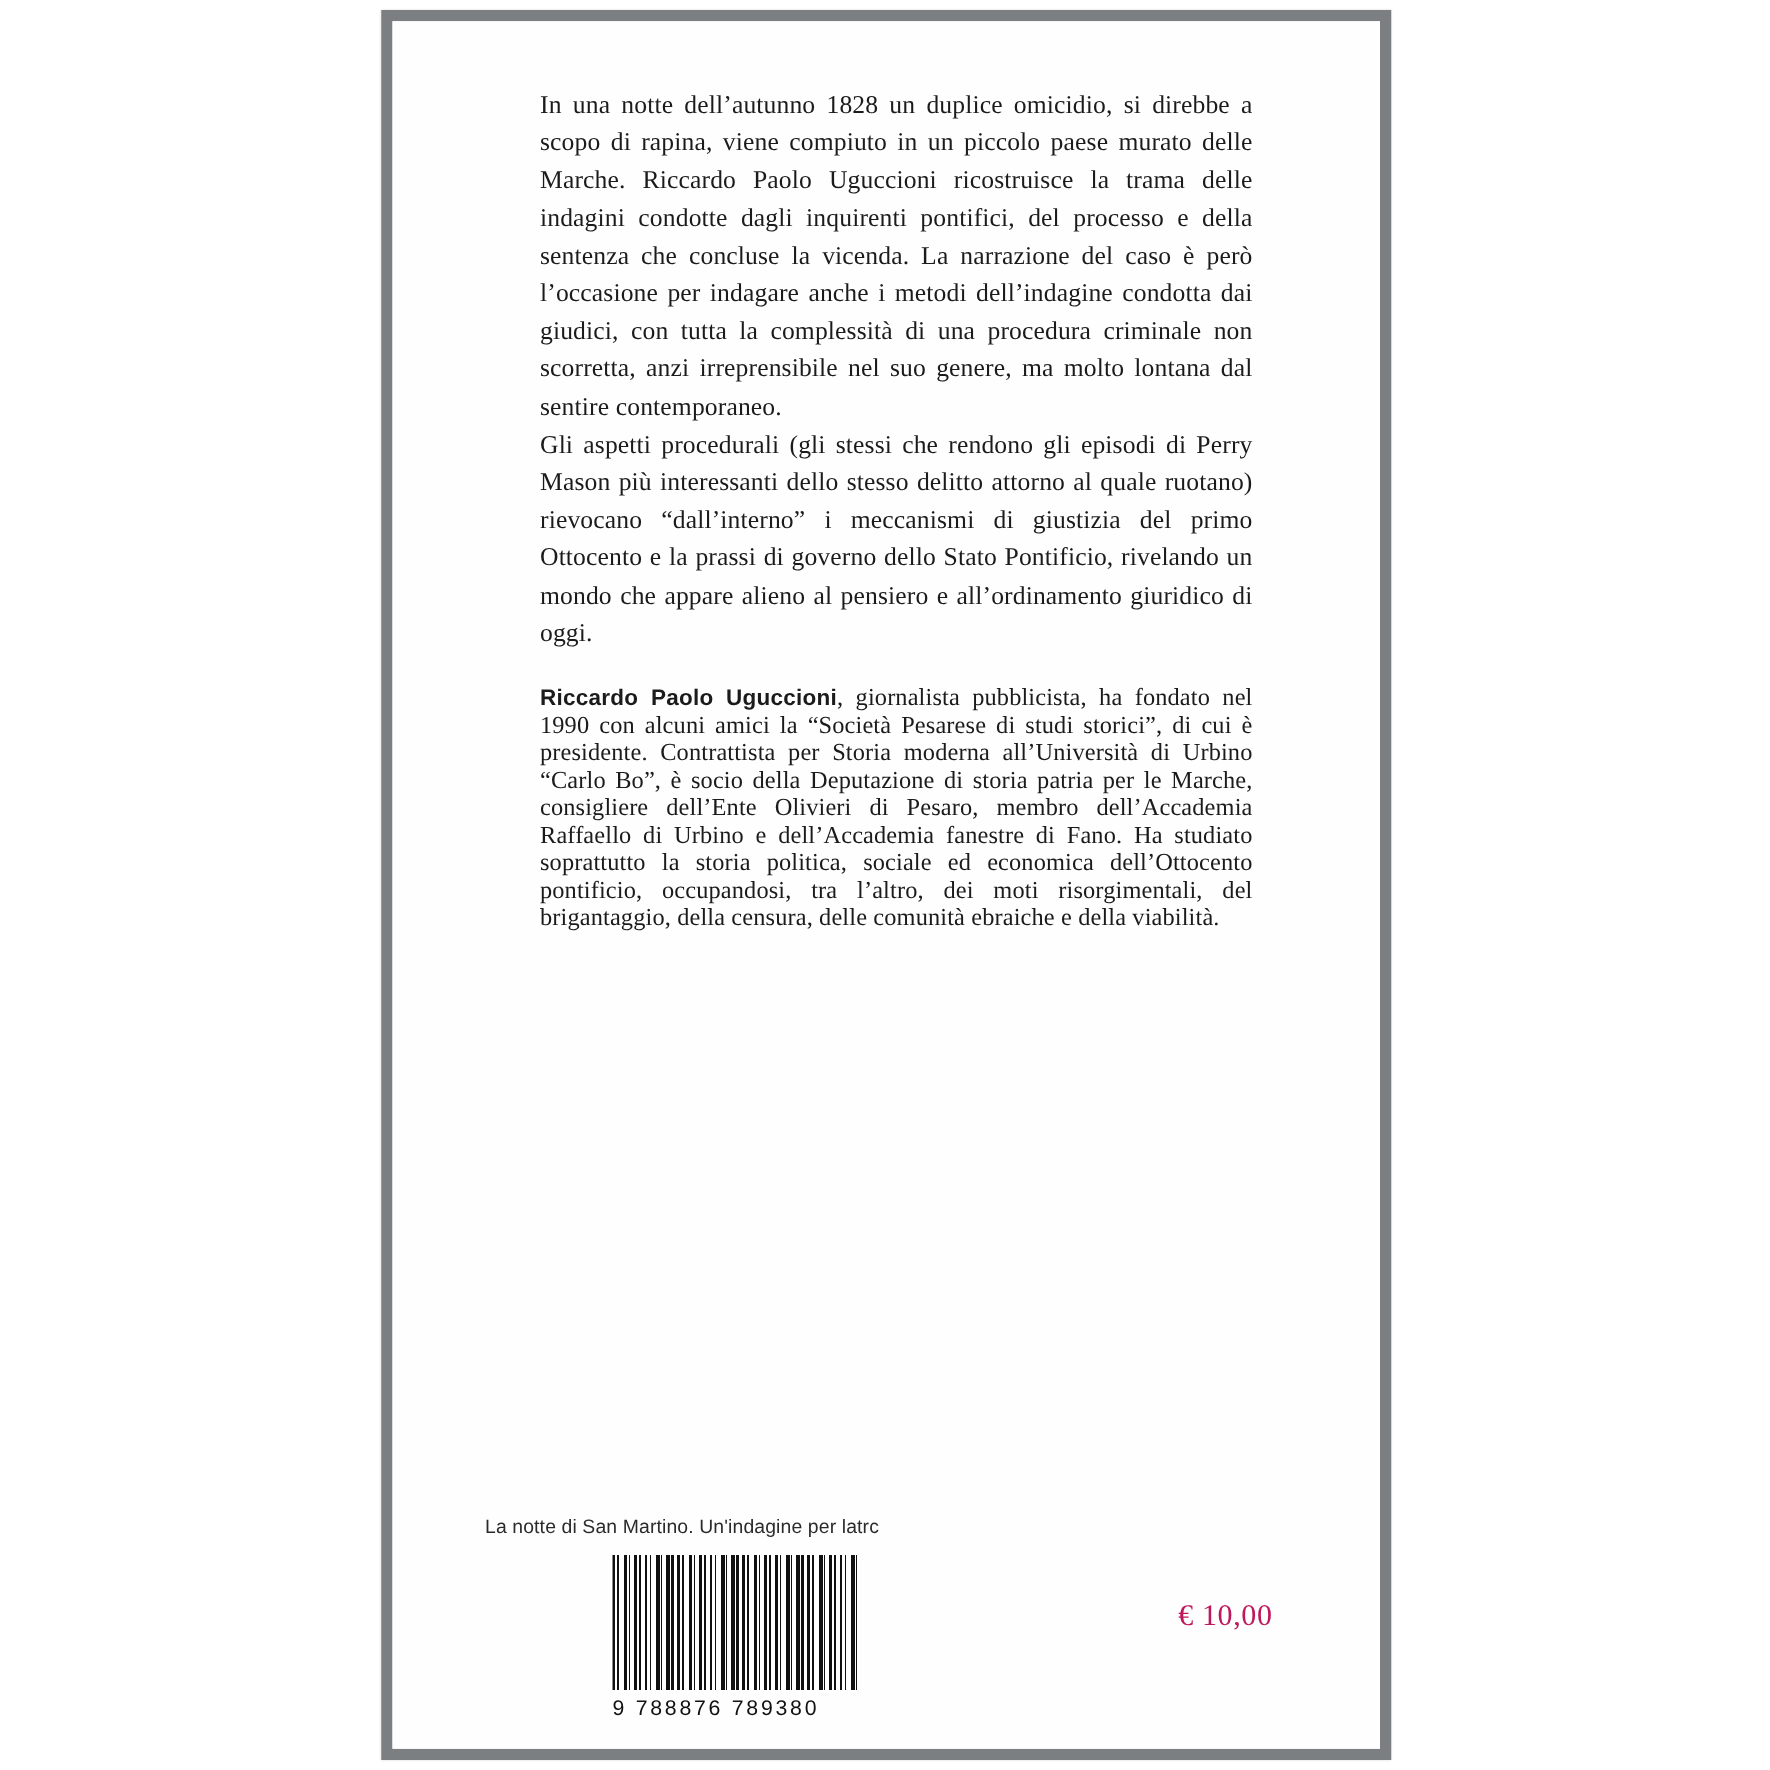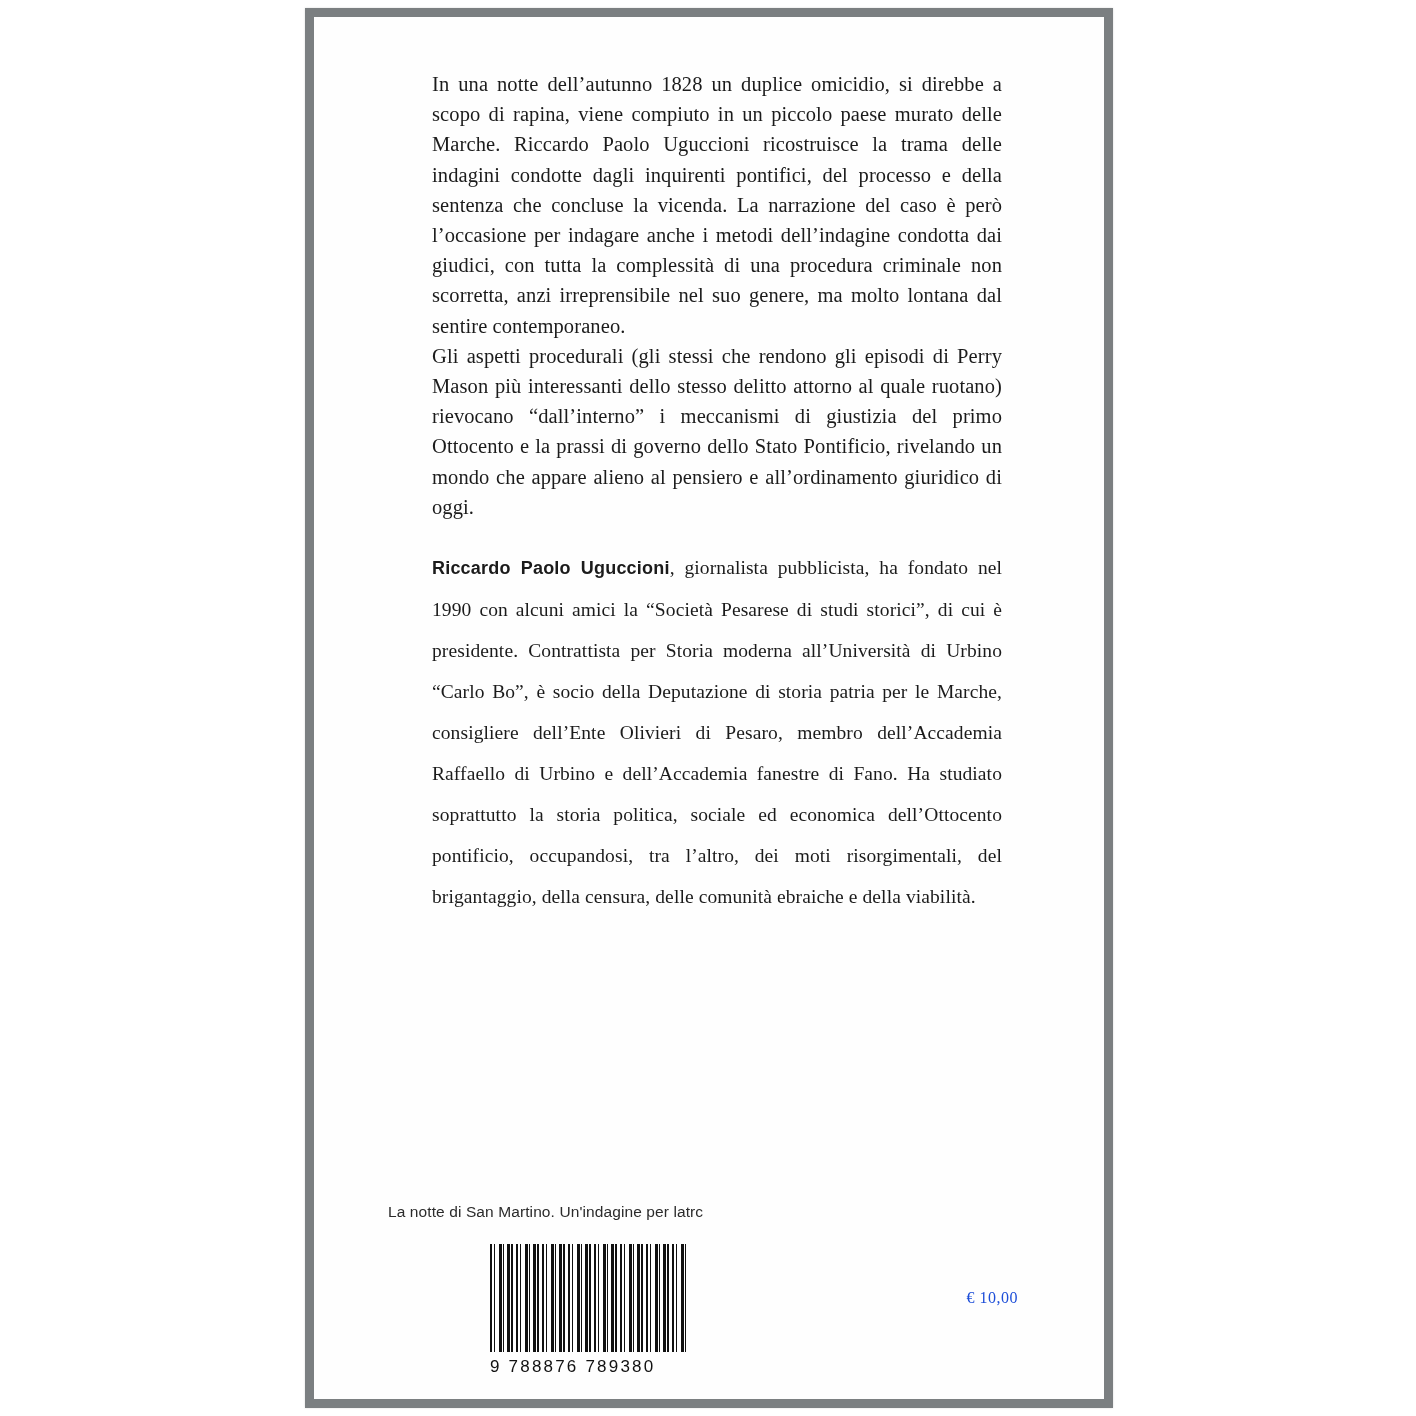--- a/index.html
+++ b/index.html
@@ -55,21 +55,21 @@
   .blurb p {
     margin: 0;
   }
   .bio {
     position: absolute;
     left: 118px;
     top: 530px;
     width: 570px;
     font-family: "Liberation Serif", serif;
     font-size: 19.5px;
-    line-height: 41px;
+    line-height: 22px;
     color: #1b1b1b;
     text-align: justify;
     letter-spacing: 0.1px;
   }
   .bio .author-name {
     font-family: "Liberation Sans", sans-serif;
     font-size: 18px;
     font-weight: bold;
     letter-spacing: 0.2px;
   }
@@ -79,21 +79,21 @@
     bottom: 22px;
     width: 420px;
   }
   .barcode-caption {
     font-family: "Liberation Sans", sans-serif;
     font-size: 15.5px;
     color: #2b2b2b;
     white-space: nowrap;
     overflow: hidden;
     width: 400px;
-    margin-bottom: 23px;
+    margin-bottom: 13px;
     margin-left: 6px;
     letter-spacing: 0.1px;
   }
   .barcode-wrap {
     margin-left: 108px;
     width: 196px;
   }
   .barcode-bars {
     height: 108px;
     width: 196px;
@@ -113,22 +113,22 @@
     letter-spacing: 2.2px;
     color: #111;
     margin-top: 5px;
     white-space: nowrap;
   }
   .price {
     position: absolute;
     right: 86px;
     bottom: 92px;
     font-family: "Liberation Serif", serif;
-    font-size: 16px;
-    color: #1d4ed8;
+    font-size: 24px;
+    color: #be185d;
     letter-spacing: 0.5px;
   }
 </style>
 </head>
 <body>
 
 <div class="page-frame">
   <div class="book-cover">
     <div class="cover-inner">
 

